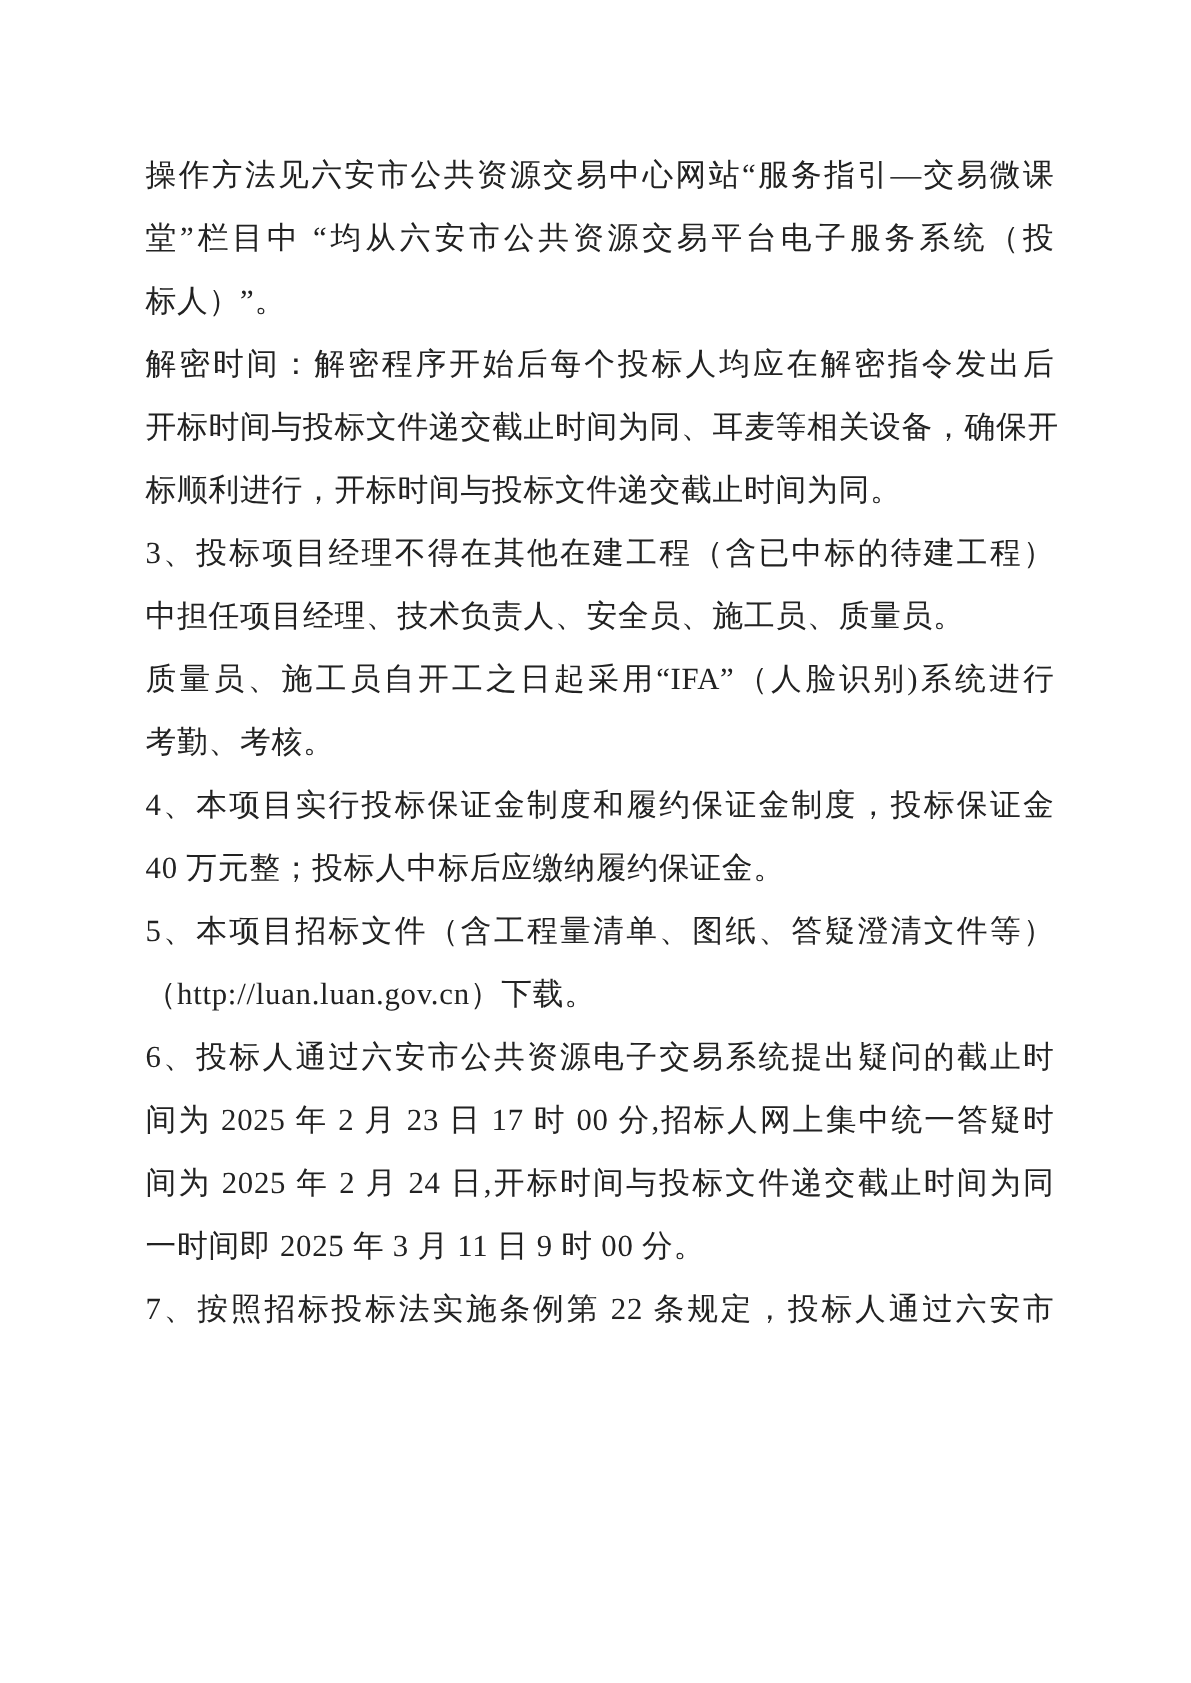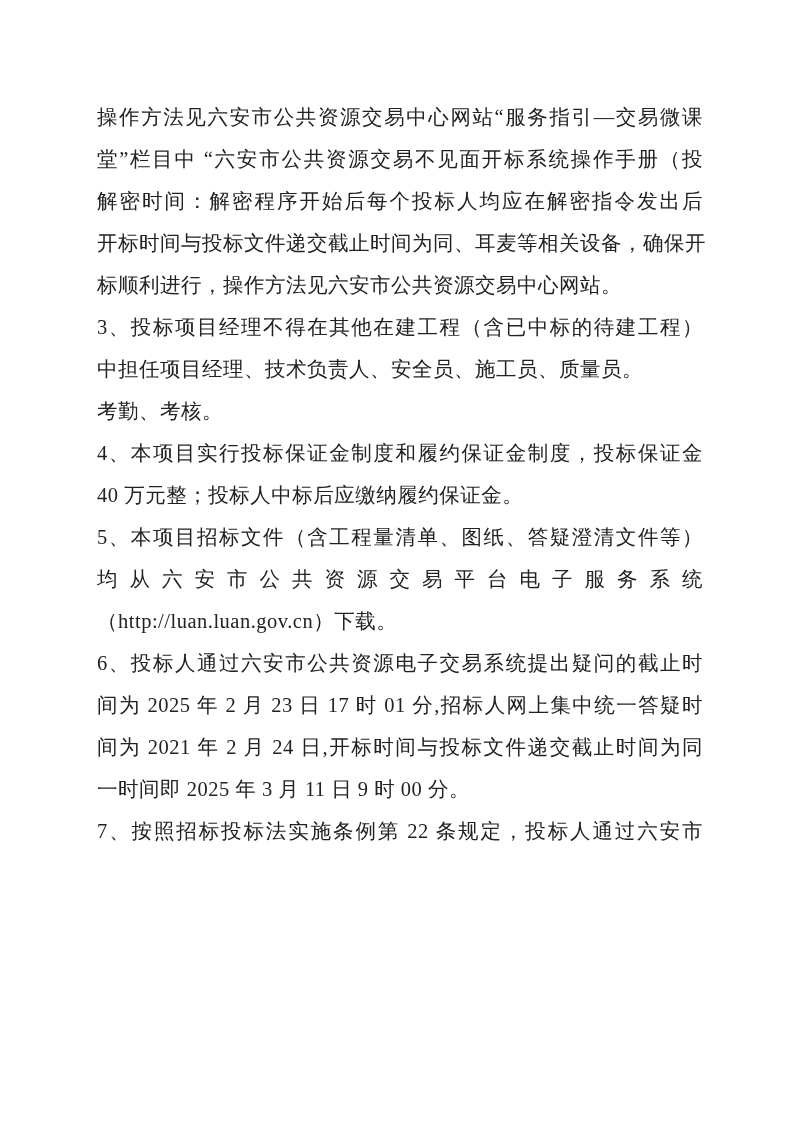--- a/index.html
+++ b/index.html
@@ -52,49 +52,50 @@
     font-family: "Liberation Serif", "DejaVu Serif", serif;
   }
 </style>
 </head>
 <body>
 
 <div class="page">
   <div class="doc-body">
       <div class="para">
         <div class="line fill">操作方法见六安市公共资源交易中心网站“服务指引—交易微课</div>
-        <div class="line fill">堂”栏目中 “六安市公共资源交易不见面开标系统操作手册（投</div>
+        <div class="line fill">堂”栏目中 “均从六安市公共资源交易平台电子服务系统（投</div>
+        <div class="line">标人）”。</div>
       </div>
       <div class="para">
         <div class="line fill">解密时间：解密程序开始后每个投标人均应在解密指令发出后</div>
       </div>
       <div class="para">
         <div class="line fill">开标时间与投标文件递交截止时间为同、耳麦等相关设备，确保开</div>
-        <div class="line">标顺利进行，操作方法见六安市公共资源交易中心网站。</div>
+        <div class="line">标顺利进行，开标时间与投标文件递交截止时间为同。</div>
       </div>
       <div class="para">
         <div class="line fill">3、投标项目经理不得在其他在建工程（含已中标的待建工程）</div>
         <div class="line">中担任项目经理、技术负责人、安全员、施工员、质量员。</div>
       </div>
       <div class="para">
+        <div class="line fill">质量员、施工员自开工之日起采用“IFA”（人脸识别)系统进行</div>
         <div class="line">考勤、考核。</div>
       </div>
       <div class="para">
         <div class="line fill">4、本项目实行投标保证金制度和履约保证金制度，投标保证金</div>
         <div class="line">40 万元整；投标人中标后应缴纳履约保证金。</div>
       </div>
       <div class="para">
         <div class="line fill">5、本项目招标文件（含工程量清单、图纸、答疑澄清文件等）</div>
-        <div class="line fill">均从六安市公共资源交易平台电子服务系统</div>
         <div class="line">（http://luan.luan.gov.cn）下载。</div>
       </div>
       <div class="para">
         <div class="line fill">6、投标人通过六安市公共资源电子交易系统提出疑问的截止时</div>
-        <div class="line fill">间为 2025 年 2 月 23 日 17 时 01 分,招标人网上集中统一答疑时</div>
-        <div class="line fill">间为 2021 年 2 月 24 日,开标时间与投标文件递交截止时间为同</div>
+        <div class="line fill">间为 2025 年 2 月 23 日 17 时 00 分,招标人网上集中统一答疑时</div>
+        <div class="line fill">间为 2025 年 2 月 24 日,开标时间与投标文件递交截止时间为同</div>
         <div class="line">一时间即 2025 年 3 月 11 日 9 时 00 分。</div>
       </div>
       <div class="para">
         <div class="line fill">7、按照招标投标法实施条例第 22 条规定，投标人通过六安市</div>
       </div>
     </div>
   <div class="footer">
     <span class="page-num">7</span>
   </div>
 </div>

